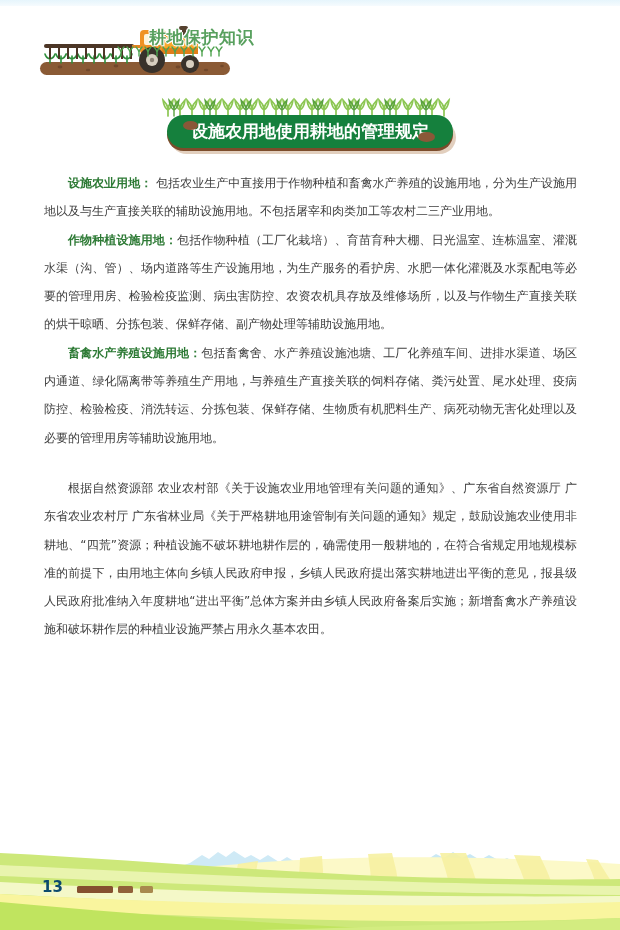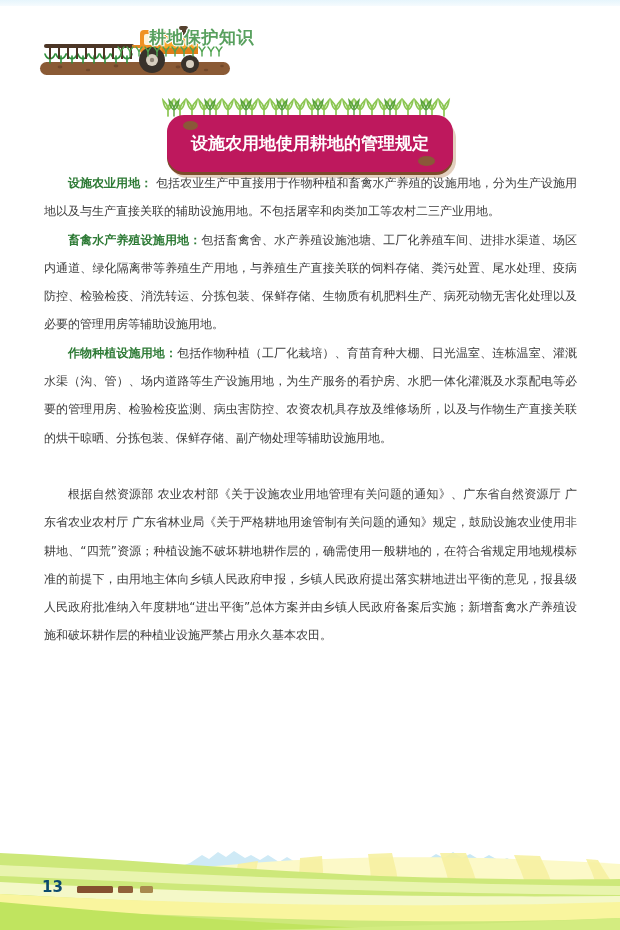--- a/index.html
+++ b/index.html
@@ -16,36 +16,36 @@
   .hdr-title{
     position:absolute;left:114px;top:26px;width:140px;
     font-size:17px;font-weight:bold;color:#58a05e;letter-spacing:.5px;white-space:nowrap;
     text-shadow:-1px 0 #fff,1px 0 #fff,0 -1px #fff,0 1px #fff,1px 1px #fff,-1px -1px #fff;
   }
   .hdr-sprouts{position:absolute;left:116px;top:46px;}
   
   .banner-grass{position:absolute;left:50%;top:97px;transform:translateX(-50%);}
   .banner{
     position:absolute;left:50%;top:115px;transform:translateX(-50%);
-    height:33px;line-height:33px;padding:12px 24px;border-radius:17px;
-    background:#be185d;color:#ffffff;font-size:17px;font-weight:bold;
+    height:33px;line-height:33px;padding:0 24px;border-radius:17px;
+    background:#15803d;color:#ffffff;font-size:17px;font-weight:bold;
     text-align:center;white-space:nowrap;
     box-shadow:0 3px 0 #7c4c2b,3px 6px 0 rgba(203,168,136,.55);
   }
   .banner::before{content:"";position:absolute;left:16px;top:6px;width:15px;height:9px;
     background:#8a5838;border-radius:50%;}
   .banner::after{content:"";position:absolute;right:18px;bottom:6px;width:17px;height:10px;
     background:#8a5838;border-radius:50%;}
   
   .content{
     position:absolute;left:44px;top:169px;width:533px;
     font-size:12px;line-height:28.3px;color:#3d3d3d;text-align:justify;
   }
   .content p{margin:0;text-indent:2em;}
-  .content p.gap{margin-top:28px;}
+  .content p.gap{margin-top:22px;}
   .ph{color:#2d7a35;font-weight:bold;font-style:normal;}
   
   .footer-art{position:absolute;left:0;bottom:0;}
   .page-num{
     position:absolute;left:42px;top:878px;
     font-size:15px;font-weight:bold;color:#0c4a6e;
   }
   .dash{position:absolute;top:886px;height:7px;border-radius:1.5px;}
   .dash1{left:77px;width:36px;background:#84502f;}
   .dash2{left:118px;width:15px;background:#91613a;}
@@ -176,22 +176,22 @@
       <use href="#tuft" x="158"></use>
         <use href="#tuft" x="194"></use>
         <use href="#tuft" x="230"></use>
         <use href="#tuft" x="266"></use>
     </g>
   </svg>
   <div class="banner"><span>设施农用地使用耕地的管理规定</span></div>
 
   <div class="content">
     <p><b class="ph">设施农业用地：</b><span> 包括农业生产中直接用于作物种植和畜禽水产养殖的设施用地，分为生产设施用地以及与生产直接关联的辅助设施用地。不包括屠宰和肉类加工等农村二三产业用地。</span></p>
+    <p><b class="ph">作物种植设施用地：</b><span>包括作物种植（工厂化栽培）、育苗育种大棚、日光温室、连栋温室、灌溉水渠（沟、管）、场内道路等生产设施用地，为生产服务的看护房、水肥一体化灌溉及水泵配电等必要的管理用房、检验检疫监测、病虫害防控、农资农机具存放及维修场所，以及与作物生产直接关联的烘干晾晒、分拣包装、保鲜存储、副产物处理等辅助设施用地。</span></p>
     <p><b class="ph">畜禽水产养殖设施用地：</b><span>包括畜禽舍、水产养殖设施池塘、工厂化养殖车间、进排水渠道、场区内通道、绿化隔离带等养殖生产用地，与养殖生产直接关联的饲料存储、粪污处置、尾水处理、疫病防控、检验检疫、消洗转运、分拣包装、保鲜存储、生物质有机肥料生产、病死动物无害化处理以及必要的管理用房等辅助设施用地。</span></p>
-    <p><b class="ph">作物种植设施用地：</b><span>包括作物种植（工厂化栽培）、育苗育种大棚、日光温室、连栋温室、灌溉水渠（沟、管）、场内道路等生产设施用地，为生产服务的看护房、水肥一体化灌溉及水泵配电等必要的管理用房、检验检疫监测、病虫害防控、农资农机具存放及维修场所，以及与作物生产直接关联的烘干晾晒、分拣包装、保鲜存储、副产物处理等辅助设施用地。</span></p>
     <p class="gap"><span>根据自然资源部 农业农村部《关于设施农业用地管理有关问题的通知》、广东省自然资源厅 广东省农业农村厅 广东省林业局《关于严格耕地用途管制有关问题的通知》规定，鼓励设施农业使用非耕地、“四荒”资源；种植设施不破坏耕地耕作层的，确需使用一般耕地的，在符合省规定用地规模标准的前提下，由用地主体向乡镇人民政府申报，乡镇人民政府提出落实耕地进出平衡的意见，报县级人民政府批准纳入年度耕地“进出平衡”总体方案并由乡镇人民政府备案后实施；新增畜禽水产养殖设施和破坏耕作层的种植业设施严禁占用永久基本农田。</span></p>
   </div>
 
   <svg class="footer-art" width="620" height="96" viewBox="0 0 620 96">
 
     <g>
       <path d="M18,30 l8,-5 6,3 7,-5 8,6 5,-3 8,5 v3 h-42 z" fill="#ddf0f9"></path>
       <path d="M190,29 l12,-8 7,4 9,-7 8,5 8,-6 11,7 6,-3 9,5 8,-5 11,7 8,-5 10,6 7,-3 8,4 v6 h-142 z" fill="#cfeaf6"></path>
       <path d="M425,27 l11,-7 8,4 9,-6 9,6 8,-4 10,6 9,-5 11,6 7,-3 9,5 8,-4 9,5 v5 h-108 z" fill="#c9e8f5"></path>
     </g>

